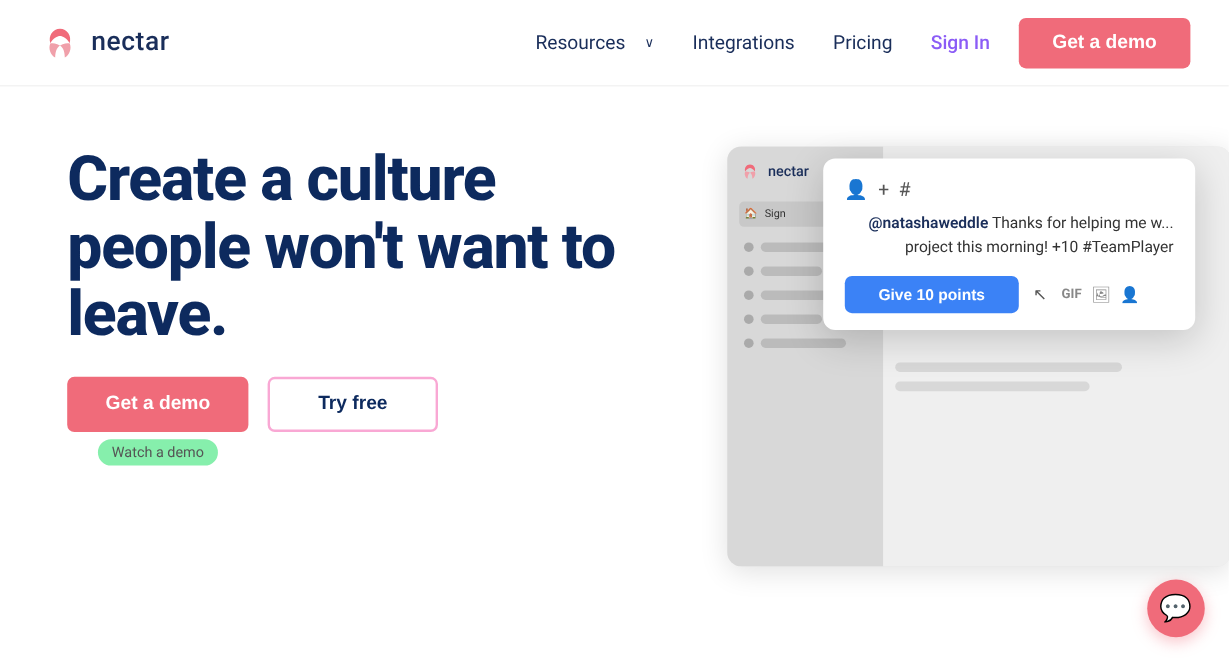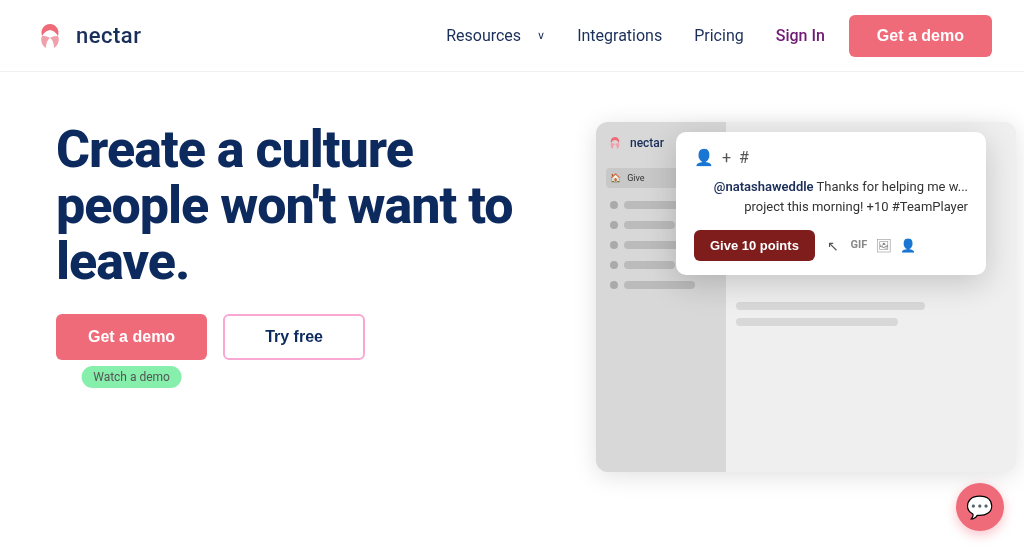--- a/index.html
+++ b/index.html
@@ -53,42 +53,42 @@
       display: flex;
       align-items: center;
       gap: 16px;
     }
     .nav-link .chevron {
       font-size: 11px;
       color: #1a2e5a;
     }
     .nav-signin {
       font-size: 16px;
-      color: #701a75;
+      color: #8b5cf6;
       font-weight: 500;
       cursor: pointer;
       margin-right: 24px;
       text-decoration: none;
     }
     .nav-cta {
       background: #f06b7a;
       color: #fff;
       border: none;
       border-radius: 6px;
       padding: 12px 28px;
       font-size: 16px;
       font-weight: 600;
       cursor: pointer;
     }
 
     
     .main {
       display: flex;
       padding: 40px 32px 0 56px;
-      gap: 40px;
+      gap: 50px;
       height: calc(551px - 72px);
     }
 
     
     .hero-left {
       flex: 0 0 480px;
       padding-top: 10px;
     }
     .hero-headline {
       font-size: 52px;
@@ -283,25 +283,25 @@
     .popup-message .mention {
       color: #1a2e5a;
       font-weight: 600;
     }
     .popup-bottom-row {
       display: flex;
       align-items: center;
       gap: 12px;
     }
     .btn-give-points {
-      background: #7f1d1d;
+      background: #3b82f6;
       color: #fff;
       border: none;
       border-radius: 6px;
-      padding: 8px 16px;
+      padding: 8px 28px;
       font-size: 13px;
       font-weight: 600;
       cursor: pointer;
       white-space: nowrap;
     }
     .popup-action-icons {
       display: flex;
       gap: 8px;
       color: #888;
       font-size: 14px;
@@ -381,21 +381,21 @@
           <svg class="app-sidebar-logo-icon" viewBox="0 0 18 18" fill="none">
             <path d="M9 3 C6 3 4 6 5 9 C6 7 8 6 9 6 C10 6 12 7 13 9 C14 6 12 3 9 3Z" fill="#f06b7a"></path>
             <path d="M5 9 C4 11 5 14 7 15 C7 13 7.5 11 9 10 C7.5 9 6 9 5 9Z" fill="#f0a0aa"></path>
             <path d="M13 9 C12 9 10.5 9 9 10 C10.5 11 11 13 11 15 C13 14 14 11 13 9Z" fill="#f0a0aa"></path>
           </svg>
           <span class="app-sidebar-logo-text">nectar</span>
         </div>
 
         <div class="app-sidebar-item active">
           <span style="font-size:9px;">🏠</span>
-          <span style="font-size:9px; color:#333;">Give</span>
+          <span style="font-size:9px; color:#333;">Sign</span>
         </div>
 
         <div class="app-sidebar-item" style="margin-top:8px;">
           <div class="app-sidebar-dot"></div>
           <div class="app-sidebar-line"></div>
         </div>
         <div class="app-sidebar-item">
           <div class="app-sidebar-dot"></div>
           <div class="app-sidebar-line short"></div>
         </div>

